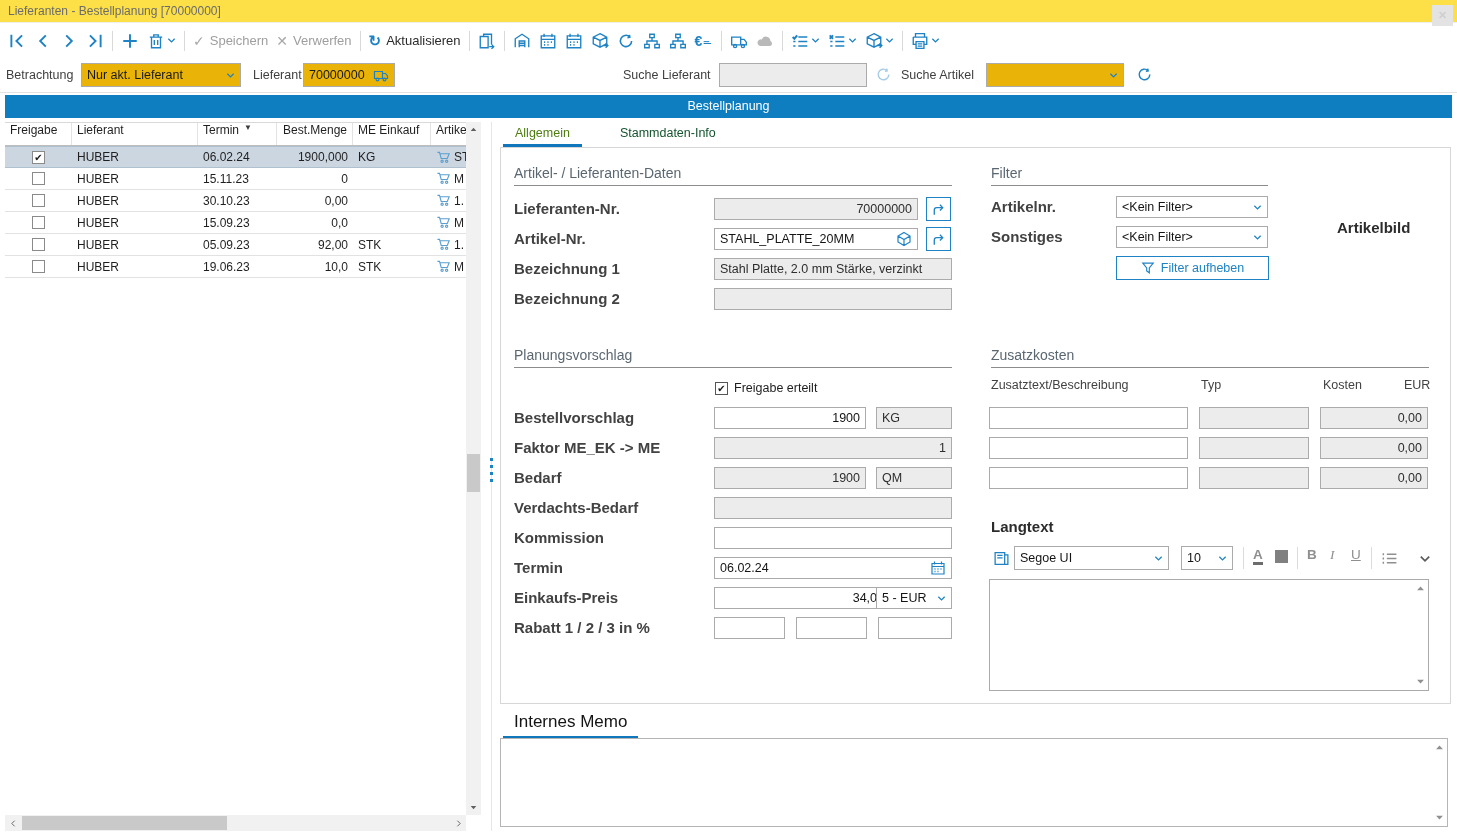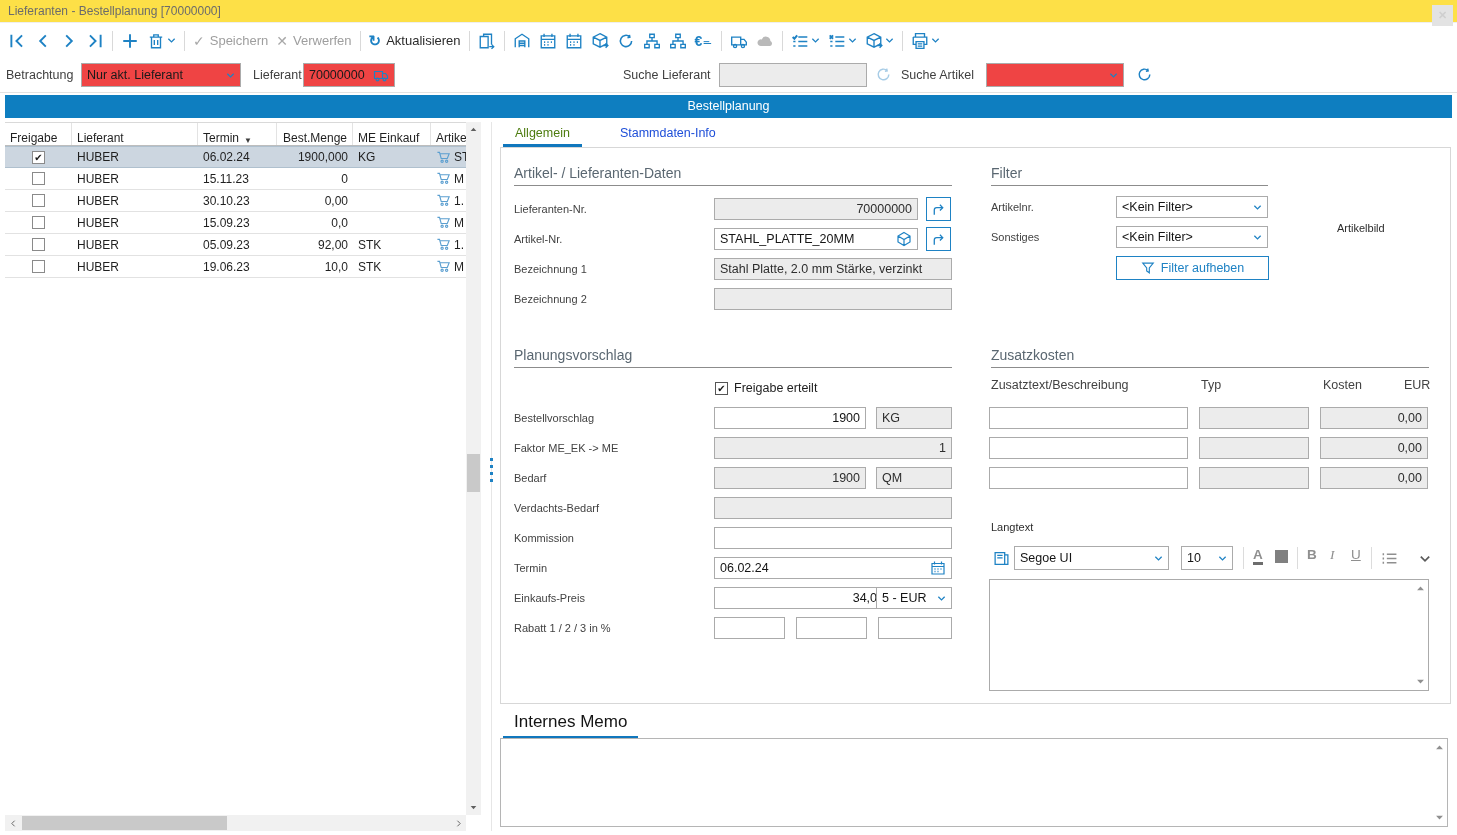--- a/index.html
+++ b/index.html
@@ -26,36 +26,36 @@
   .tbtn{display:flex;align-items:center;gap:5px;font-size:13px;color:#9e9e9e;}
   .tbtn .glyph{font-size:14px;color:#a8a8a8;}
   .tbtn.enabled{color:#2b2b2b;}
   .tbtn.enabled .glyph{color:#1e82c4;font-weight:bold;font-size:15px;}
   .drop{display:flex;align-items:center;gap:2px;}
 
   
   .filterrow{position:absolute;top:58px;left:0;right:0;height:34px;border-bottom:1px solid #e3e3e3;}
   .flabel{position:absolute;top:0;height:34px;line-height:34px;color:#3f3f3f;font-size:12.5px;}
   .fld{position:absolute;top:5px;height:24px;box-sizing:border-box;border:1px solid #ababab;
-       background:#ef4444;font-size:12.5px;padding:0 5px;display:flex;align-items:center;color:#1a1a1a;}
+       background:#eab308;font-size:12.5px;padding:0 5px;display:flex;align-items:center;color:#1a1a1a;}
   .fld.ro{background:#ececec;}
   .fld input{border:none;outline:none;background:transparent;width:100%;
              font:inherit;color:inherit;padding:0;}
   .combo{justify-content:space-between;gap:4px;}
   .ricon{position:absolute;top:8px;width:17px;height:17px;}
 
   
   .banner{position:absolute;top:95px;left:5px;width:1447px;height:23px;background:#0e7ec0;
           color:#fff;text-align:center;line-height:23px;font-size:12.5px;}
 
   
   .grid{position:absolute;left:5px;top:122px;width:461px;}
   .ghead{display:grid;grid-template-columns:67px 126px 79px 76px 78px 1fr;height:22px;
          border-top:1px solid #d9d9d9;border-bottom:1px solid #bdbdbd;background:#fff;}
-  .hc{display:flex;align-items:flex-end;padding:0 5px;border-right:1px solid #e3e3e3;
+  .hc{display:flex;align-items:flex-start;padding:0 5px;border-right:1px solid #e3e3e3;
       color:#1f1f1f;overflow:hidden;white-space:nowrap;gap:5px;}
   .hc.right{justify-content:flex-end;}
   .sort{font-size:8px;color:#3c3c3c;}
   .grow{display:grid;grid-template-columns:67px 126px 79px 76px 78px 1fr;height:21px;
         border-bottom:1px solid #e2e2e2;background:#fff;}
   .grow.selected{background:#ccd6e0;border-top:1px solid #afc0ce;border-bottom:1px solid #afc0ce;height:20px;}
   .gc{display:flex;align-items:center;padding:0 5px;overflow:hidden;white-space:nowrap;color:#1f1f1f;}
   .gc.num{justify-content:flex-end;}
   .gc.ctr{justify-content:center;}
   .cb{width:13px;height:13px;box-sizing:border-box;border:1px solid #8a8a8a;background:#fff;
@@ -73,26 +73,26 @@
   .hthumb{position:absolute;left:17px;top:1px;width:205px;height:14px;background:#c9c9c9;}
   .sarr{width:9px;height:9px;}
 
   
   .vline{position:absolute;left:491px;top:122px;height:709px;width:1px;background:#e6e6e6;}
   .splitter{position:absolute;left:487px;top:458px;width:9px;height:40px;cursor:col-resize;}
   .splitter i{display:block;width:3px;height:3px;background:#1e82c4;margin:0 auto 4px;}
 
   
   .tabs{position:absolute;left:503px;top:124px;display:flex;gap:26px;}
-  .tab{padding:2px 12px 4px;font-size:12.5px;color:#1d4ed8;}
+  .tab{padding:2px 12px 4px;font-size:12.5px;color:#14532d;}
   .tab.active{color:#4d7c0f;border-bottom:3px solid #1077bd;}
   .cbox{position:absolute;left:500px;top:147px;width:951px;height:557px;
         border:1px solid #d7d7d7;box-sizing:border-box;}
   .sect{position:absolute;font-size:14px;color:#5a6771;padding-bottom:4px;border-bottom:1px solid #8c8c8c;}
-  .lab{position:absolute;height:22px;line-height:22px;color:#424242;font-size:11px;white-space:nowrap;}
+  .lab{position:absolute;height:22px;line-height:22px;color:#424242;font-size:15px;white-space:nowrap;font-weight:bold;}
   .inp{position:absolute;height:22px;box-sizing:border-box;border:1px solid #ababab;background:#fff;
        display:flex;align-items:center;padding:0 5px;font-size:12.5px;color:#141414;}
   .inp.ro{background:#ececec;color:#2e2e2e;}
   .inp input{border:none;outline:none;background:transparent;width:100%;font:inherit;color:inherit;padding:0;}
   .inp input.num{text-align:right;}
   .jbtn{position:absolute;width:25px;height:24px;box-sizing:border-box;border:1px solid #1e82c4;
         background:#fff;display:flex;align-items:center;justify-content:center;}
   .fbtn{position:absolute;box-sizing:border-box;border:1px solid #1e82c4;background:#fff;
         color:#1e82c4;font-size:12.5px;display:flex;align-items:center;justify-content:center;gap:6px;}
   .chk{display:flex;align-items:center;gap:6px;position:absolute;}

